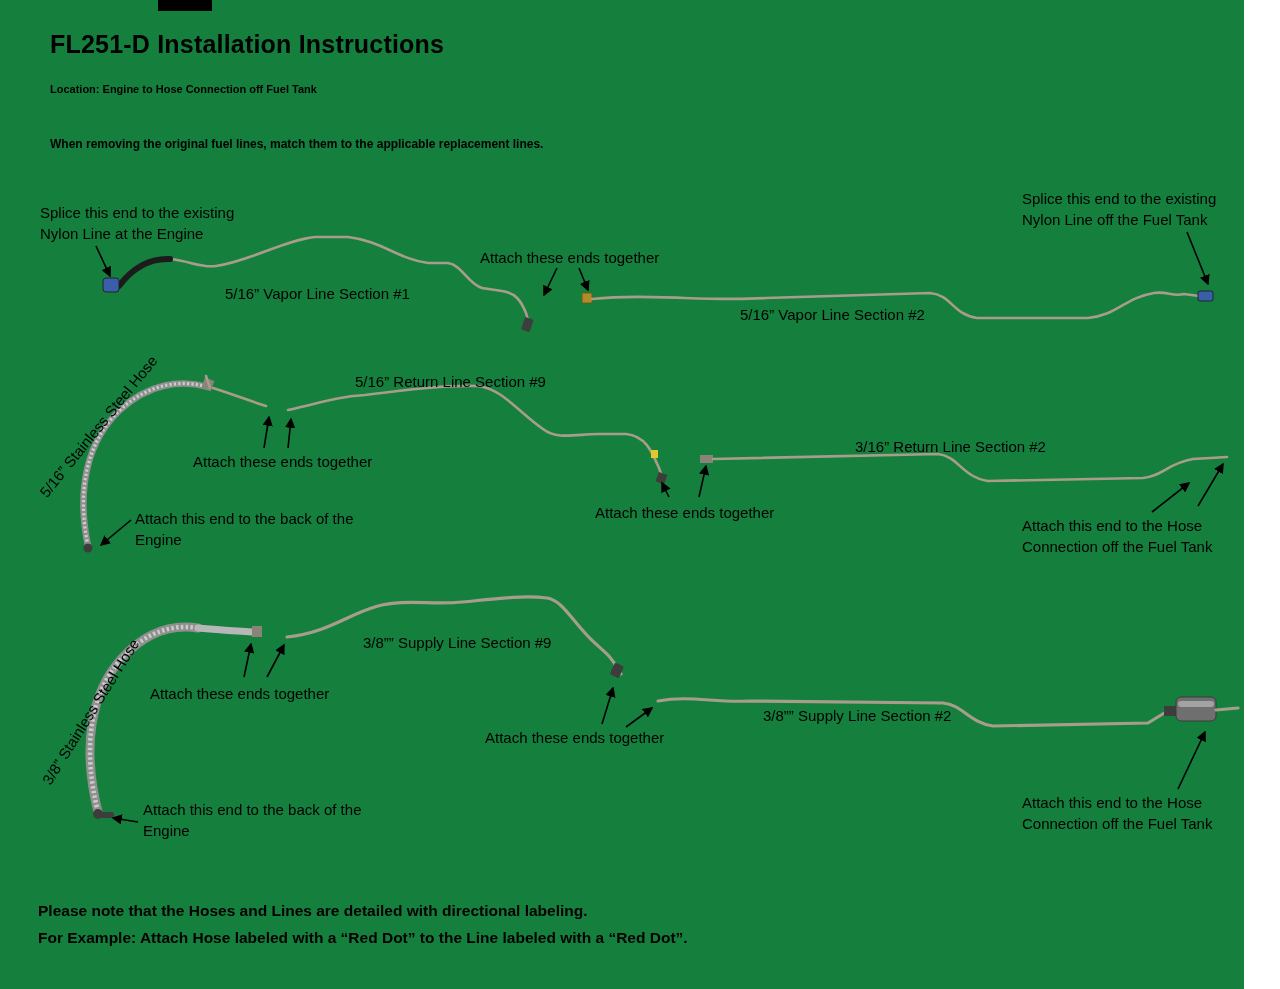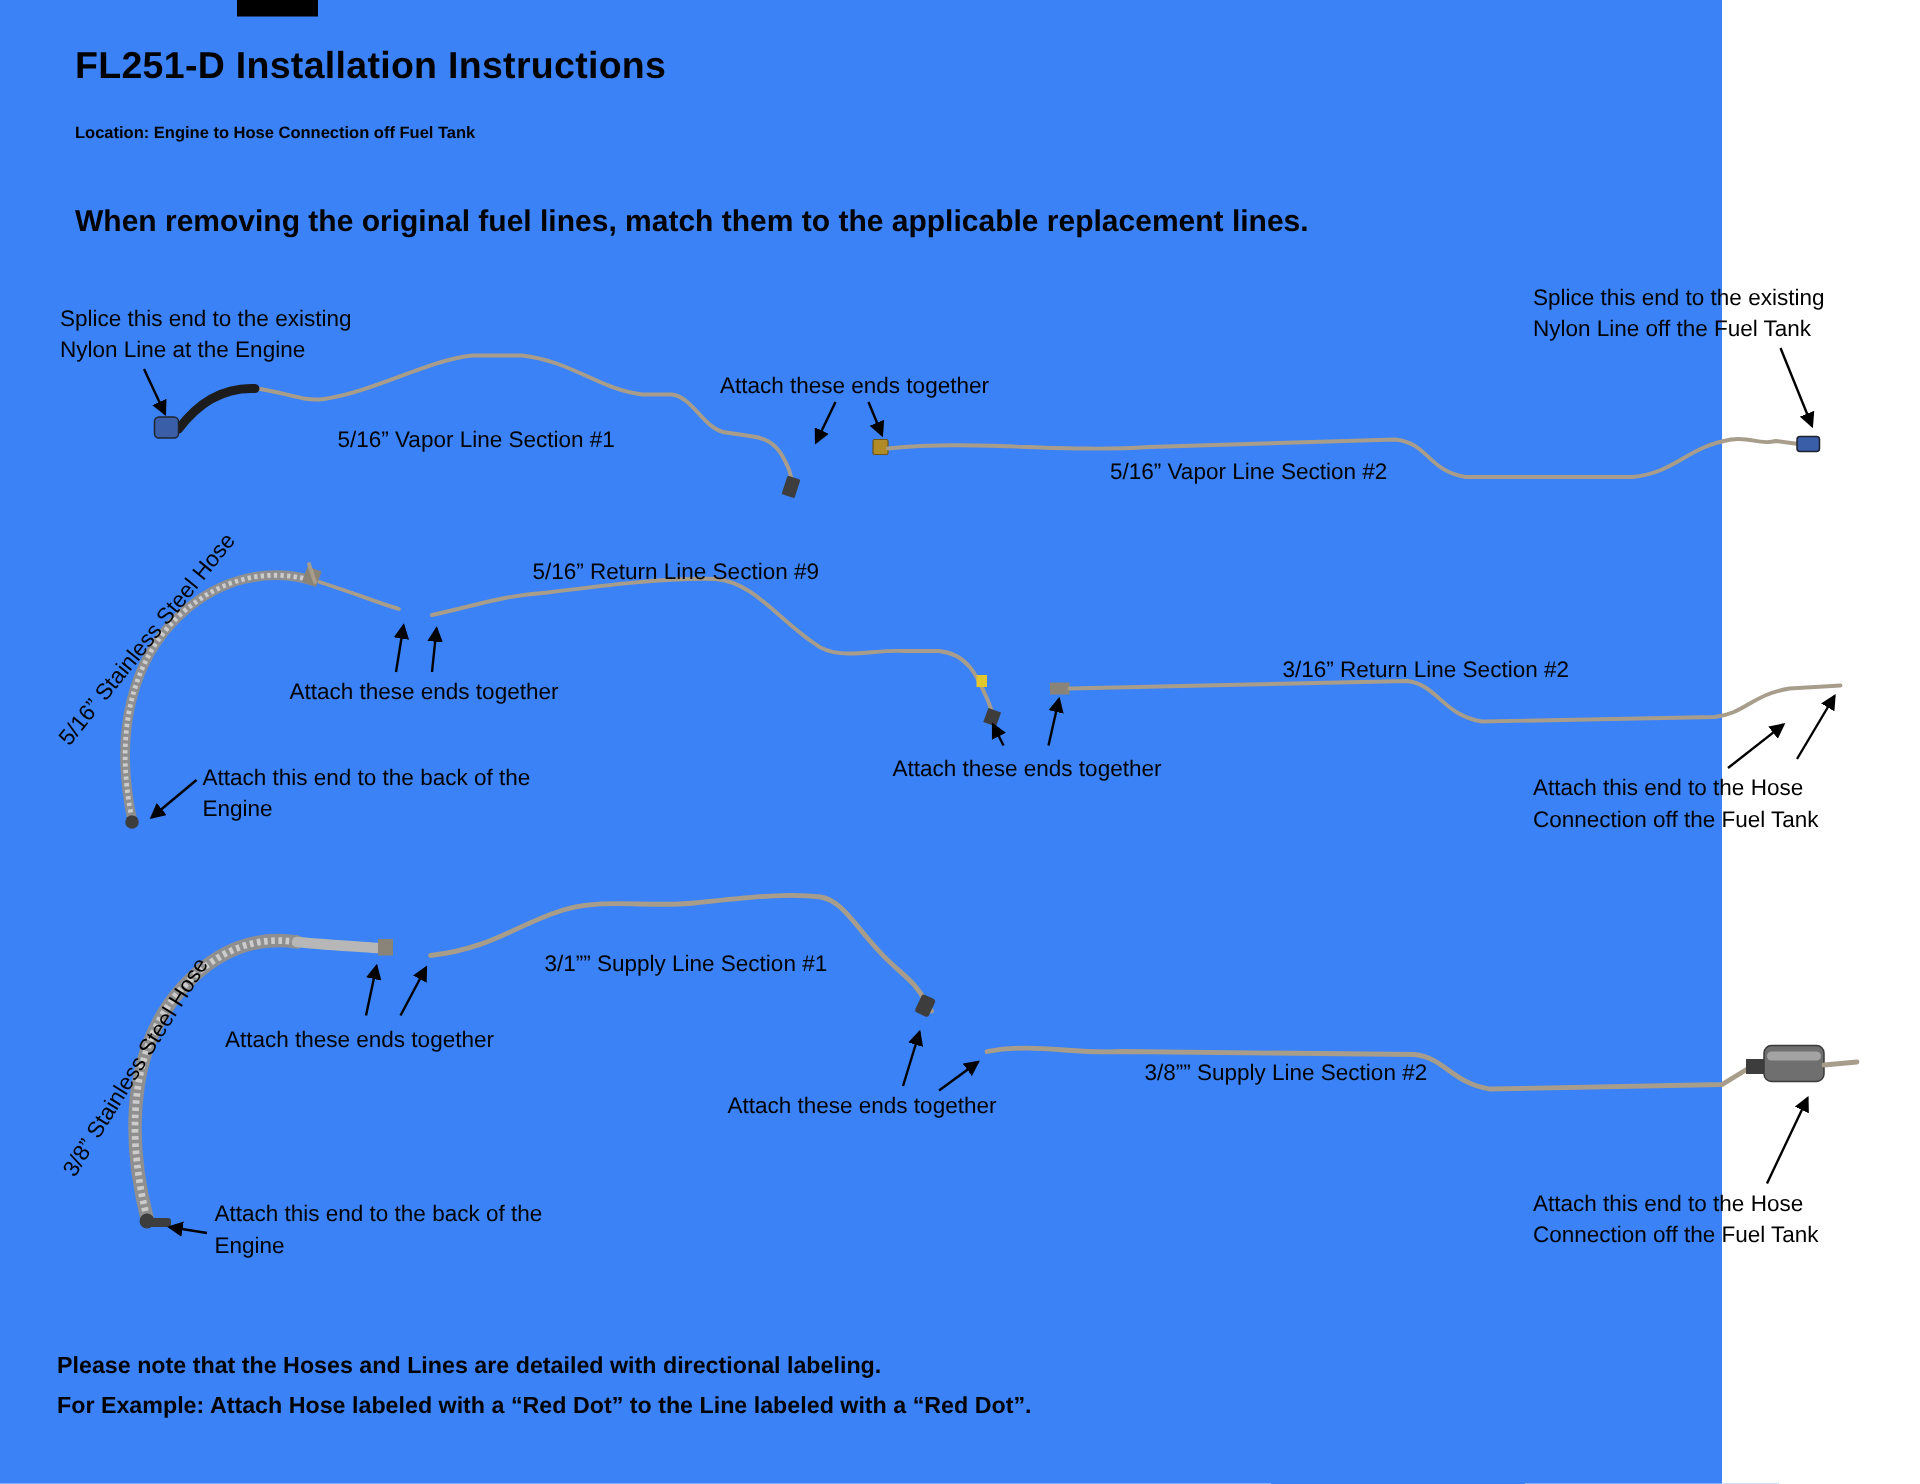--- a/index.html
+++ b/index.html
@@ -1,25 +1,25 @@
 <!DOCTYPE html>
 <html style="--tube_color: #a89d8b; --braid_color: #8f8f8f; --braid_highlight: #cccccc; --rubber_hose: #1c1c1c; --fitting_blue: #3b5ea9; --fitting_brass: #b08b28; --marker_yellow: #e3c72e; --filter_gray: #6f6f6f; --arrow_black: #000000;"><head>
 <meta charset="utf-8">
 <style>
   * { margin:0; padding:0; box-sizing:border-box; }
   html,body { background:#ffffff; }
   body {
     width:1280px; height:989px; position:relative; overflow:hidden;
     font-family:"Liberation Sans", sans-serif; color:#000;
   }
-  .page { position:absolute; inset:0; width:1148px; height:989px; background:#3b82f6; }
+  .page { position:absolute; inset:0; width:1244px; height:989px; background:#15803d; }
   .topbar { position:absolute; left:158px; top:0; width:54px; height:11px; background:#000; }
   .title { position:absolute; left:50px; top:30px; font-size:25px; font-weight:700; letter-spacing:0.2px; }
   .sub   { position:absolute; left:50px; top:83px; font-size:11px; font-weight:700; }
-  .warn  { position:absolute; left:50px; top:137px; font-size:20px; font-weight:700; }
+  .warn  { position:absolute; left:50px; top:137px; font-size:12px; font-weight:700; }
   .lbl   { position:absolute; font-size:15px; line-height:1.42; }
   .rot   { white-space:nowrap; transform-origin:0 100%; line-height:18px; }
   .rot-return { left:50px; top:483px; transform:rotate(-51deg); }
   .rot-supply { left:54px; top:770px; transform:rotate(-58deg); }
   .foot { position:absolute; font-size:15.5px; font-weight:700; }
   svg.canvas { position:absolute; left:0; top:0; }
 
   .tube   { fill:none; stroke:var(--tube_color); stroke-width:2.6; stroke-linecap:round; }
   .tube-thick { fill:none; stroke:var(--tube_color); stroke-width:3.2; stroke-linecap:round; }
   .rubber { fill:none; stroke:var(--rubber_hose); stroke-width:6; stroke-linecap:round; }
@@ -141,21 +141,21 @@
 
   <div class="lbl rot rot-return">5/16” Stainless Steel Hose</div>
   <div class="lbl" style="left:355px; top:371px;">5/16” Return Line Section #9</div>
   <div class="lbl" style="left:193px; top:451px;">Attach these ends together</div>
   <div class="lbl" style="left:135px; top:508px; width:222px;">Attach this end to the back of the Engine</div>
   <div class="lbl" style="left:595px; top:502px;">Attach these ends together</div>
   <div class="lbl" style="left:855px; top:436px;">3/16” Return Line Section #2</div>
   <div class="lbl" style="left:1022px; top:515px; width:212px;">Attach this end to the Hose Connection off the Fuel Tank</div>
 
   <div class="lbl rot rot-supply">3/8” Stainless Steel Hose</div>
-  <div class="lbl" style="left:363px; top:632px;">3/1”” Supply Line Section #1</div>
+  <div class="lbl" style="left:363px; top:632px;">3/8”” Supply Line Section #9</div>
   <div class="lbl" style="left:150px; top:683px;">Attach these ends together</div>
   <div class="lbl" style="left:143px; top:799px; width:222px;">Attach this end to the back of the Engine</div>
   <div class="lbl" style="left:485px; top:727px;">Attach these ends together</div>
   <div class="lbl" style="left:763px; top:705px;">3/8”” Supply Line Section #2</div>
   <div class="lbl" style="left:1022px; top:792px; width:212px;">Attach this end to the Hose Connection off the Fuel Tank</div>
 
   <div class="foot" style="left:38px; top:929px;">For Example: Attach Hose labeled with a “Red Dot” to the Line labeled with a “Red Dot”.</div>
   <div class="foot" style="left:38px; top:902px;">Please note that the Hoses and Lines are detailed with directional labeling.</div>
 
 </div>

